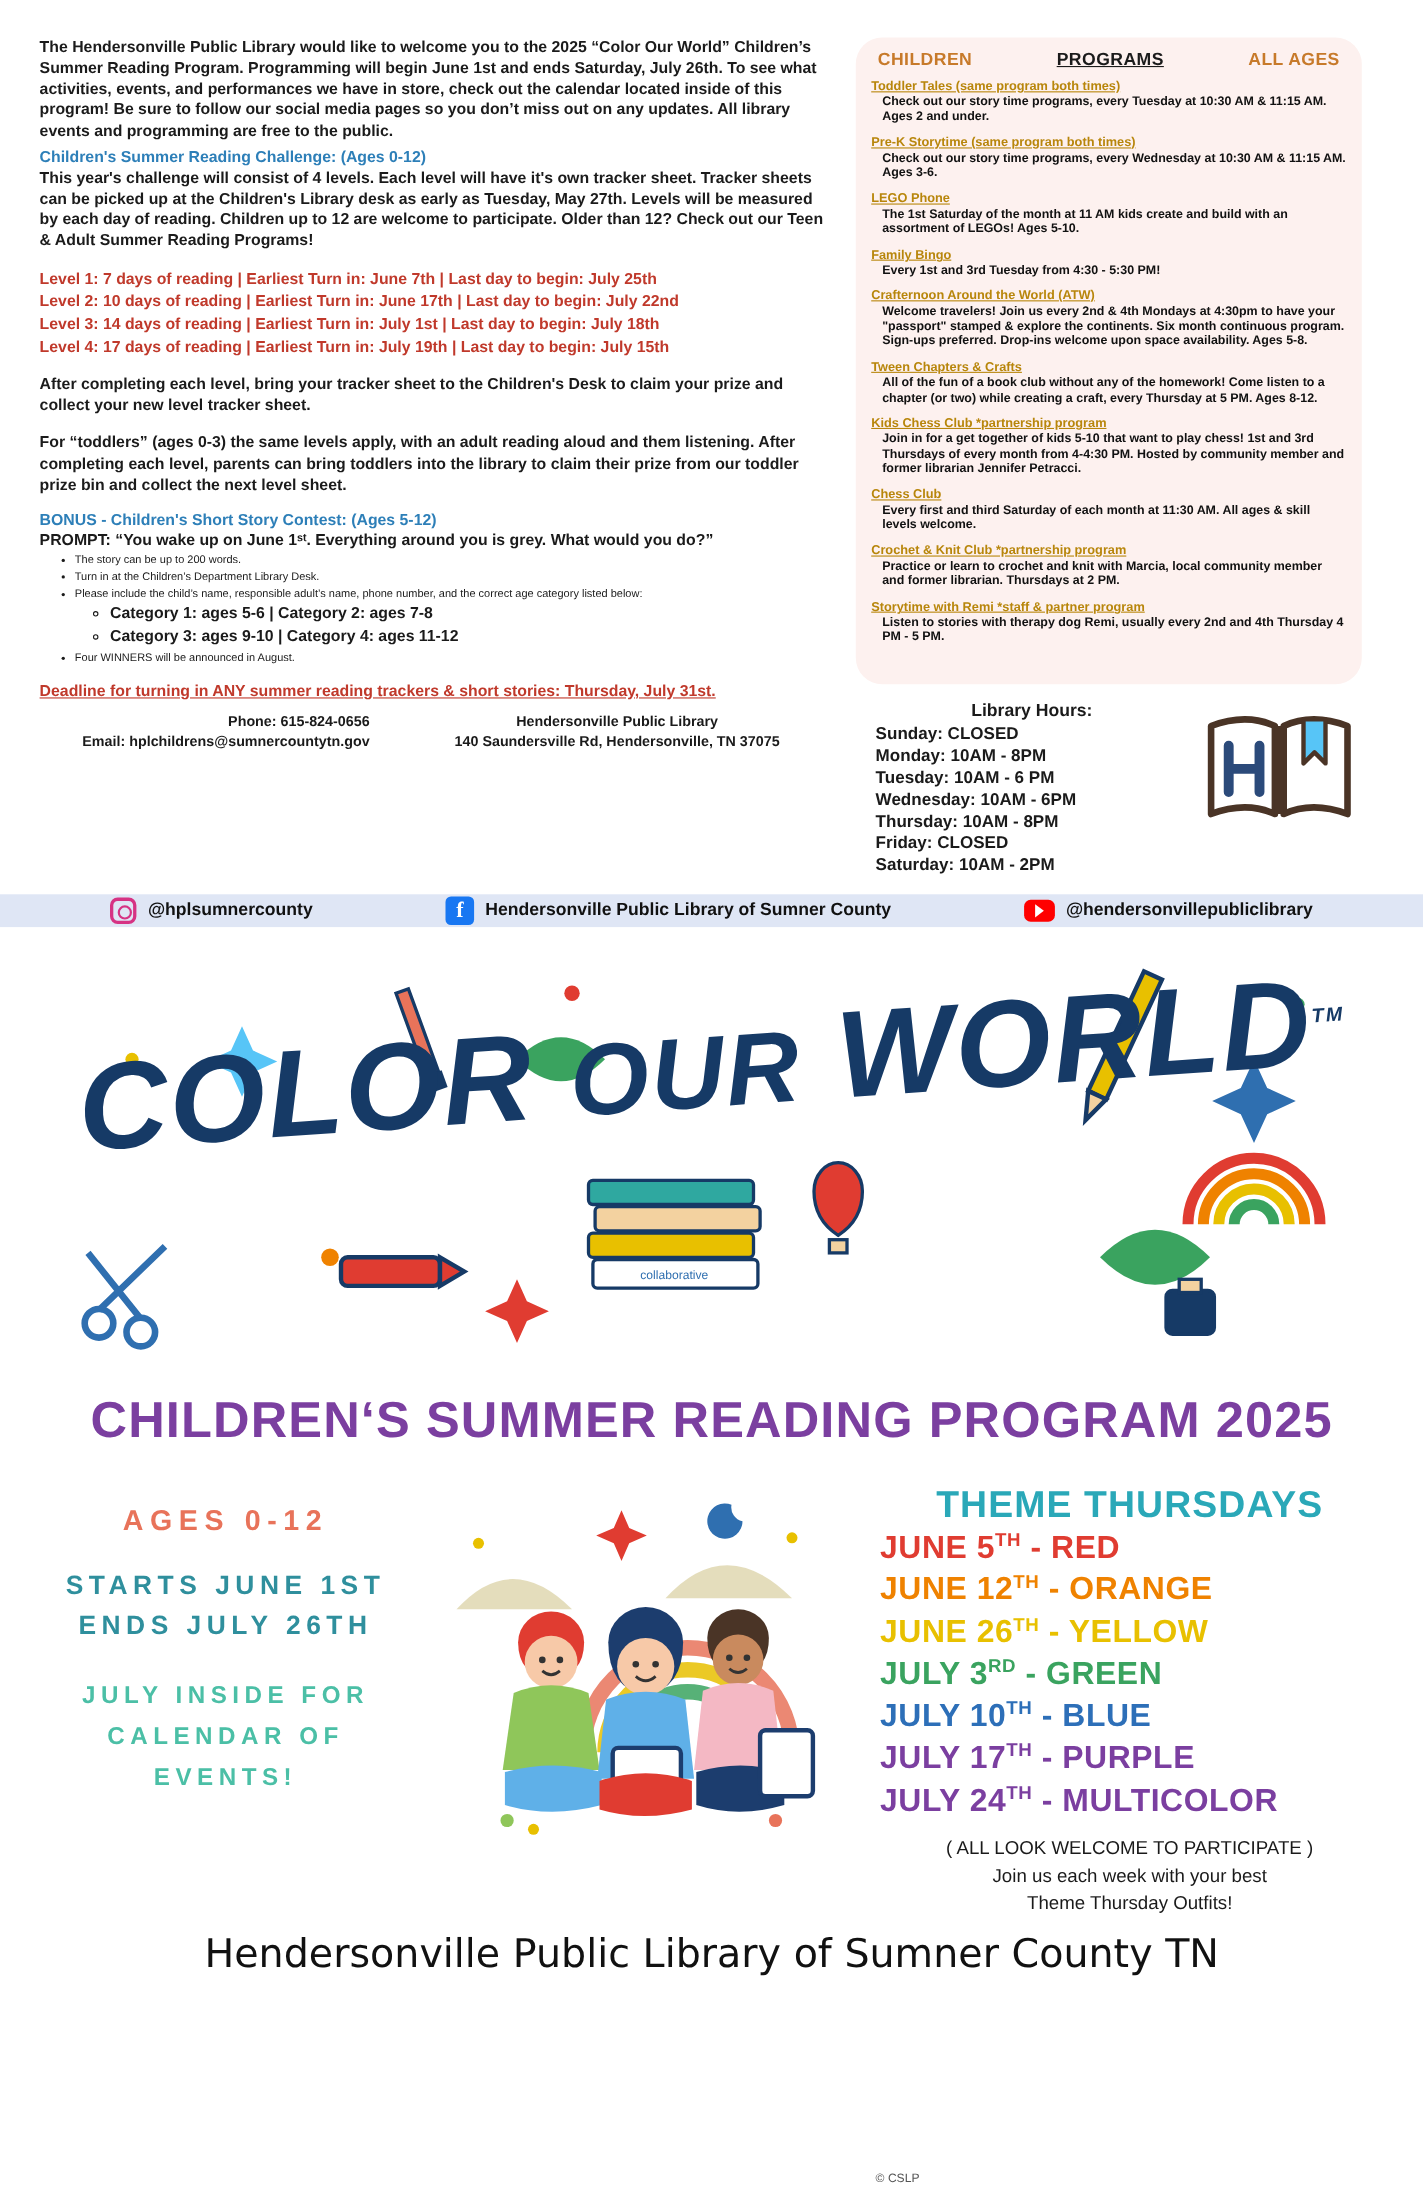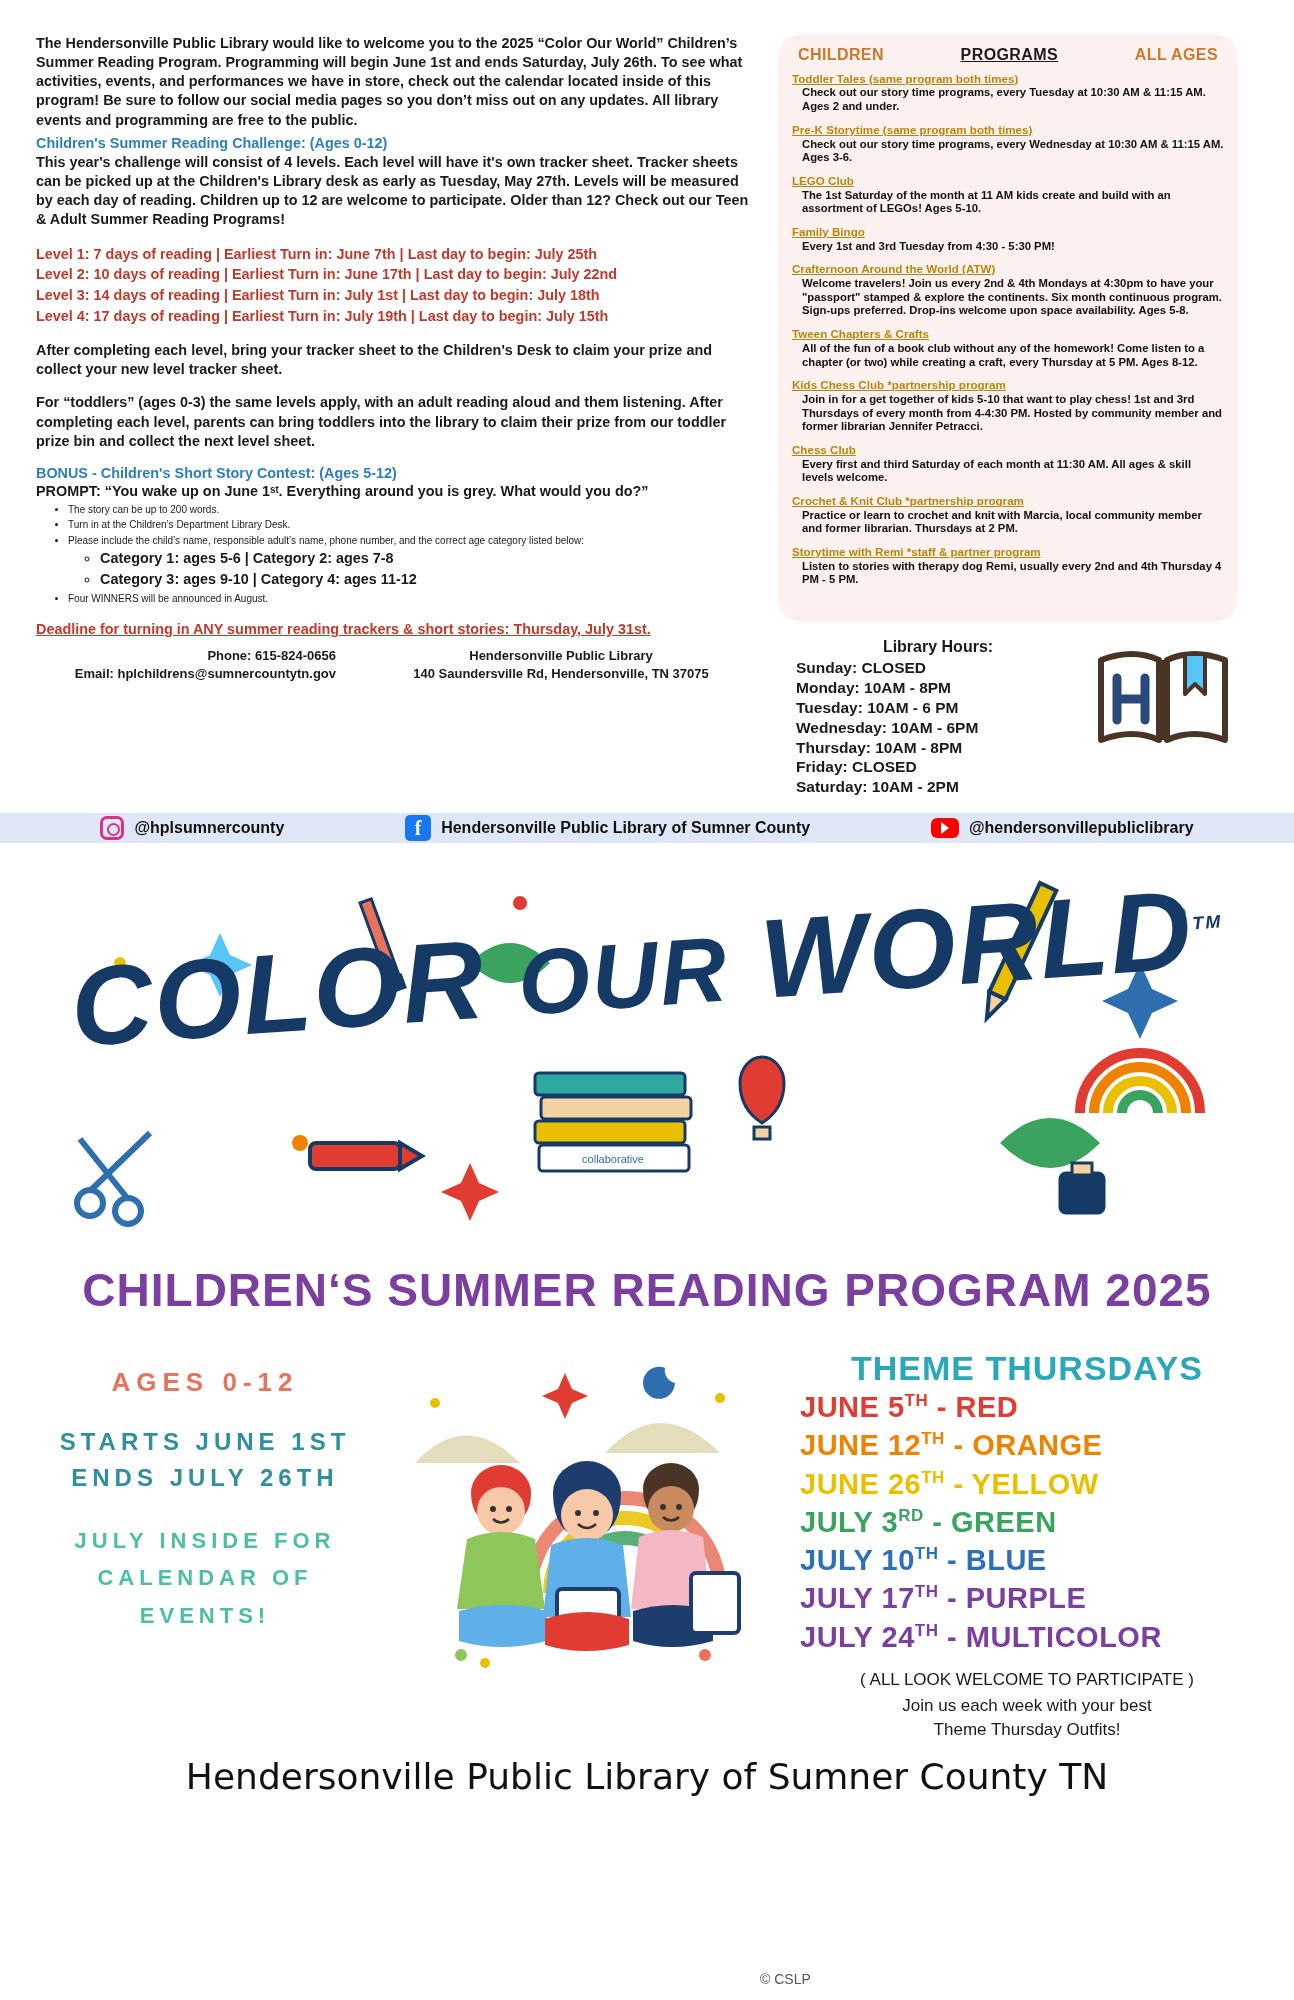--- a/index.html
+++ b/index.html
@@ -100,21 +100,21 @@
   .tt-title { color:#2aa8b8; font-size:34px; font-weight:bold; text-align:center; letter-spacing:1px; }
   .tt-line { font-size:29px; font-weight:bold; letter-spacing:.5px; line-height:1.32; }
   .tt-line sup { font-size:17px; }
   .tt-note { text-align:center; font-size:17px; margin-top:14px; }
   .tt-note2 { text-align:center; font-size:17px; line-height:1.4; margin-top:4px; }
 
   .footer-title {
     text-align:center; font-size:36px; color:#111; padding:14px 0 18px 0;
     font-family:"DejaVu Sans", sans-serif;
   }
-  .cslp { position:absolute; left:760px; bottom:86px; font-size:14px; color:#555; }
+  .cslp { position:absolute; left:796px; bottom:86px; font-size:11px; color:#555; }
 
   
   .kid-svg { display:block; margin:0 auto; }
 </style>
 </head>
 <body>
 
 <div class="page">
 
   <div class="top">
@@ -172,21 +172,21 @@
 
         <div class="prog-item">
           <div class="prog-title">Toddler Tales (same program both times)</div>
           <div class="prog-desc">Check out our story time programs, every Tuesday at 10:30 AM &amp; 11:15 AM. Ages 2 and under.</div>
         </div>
         <div class="prog-item">
           <div class="prog-title">Pre-K Storytime (same program both times)</div>
           <div class="prog-desc">Check out our story time programs, every Wednesday at 10:30 AM &amp; 11:15 AM. Ages 3-6.</div>
         </div>
         <div class="prog-item">
-          <div class="prog-title">LEGO Club</div>
+          <div class="prog-title">LEGO Phone</div>
           <div class="prog-desc">The 1st Saturday of the month at 11 AM kids create and build with an assortment of LEGOs! Ages 5-10.</div>
         </div>
         <div class="prog-item">
           <div class="prog-title">Family Bingo</div>
           <div class="prog-desc">Every 1st and 3rd Tuesday from 4:30 - 5:30 PM!</div>
         </div>
         <div class="prog-item">
           <div class="prog-title">Crafternoon Around the World (ATW)</div>
           <div class="prog-desc">Welcome travelers! Join us every 2nd &amp; 4th Mondays at 4:30pm to have your "passport" stamped &amp; explore the continents. Six month continuous program. Sign-ups preferred. Drop-ins welcome upon space availability. Ages 5-8.</div>
         </div>

